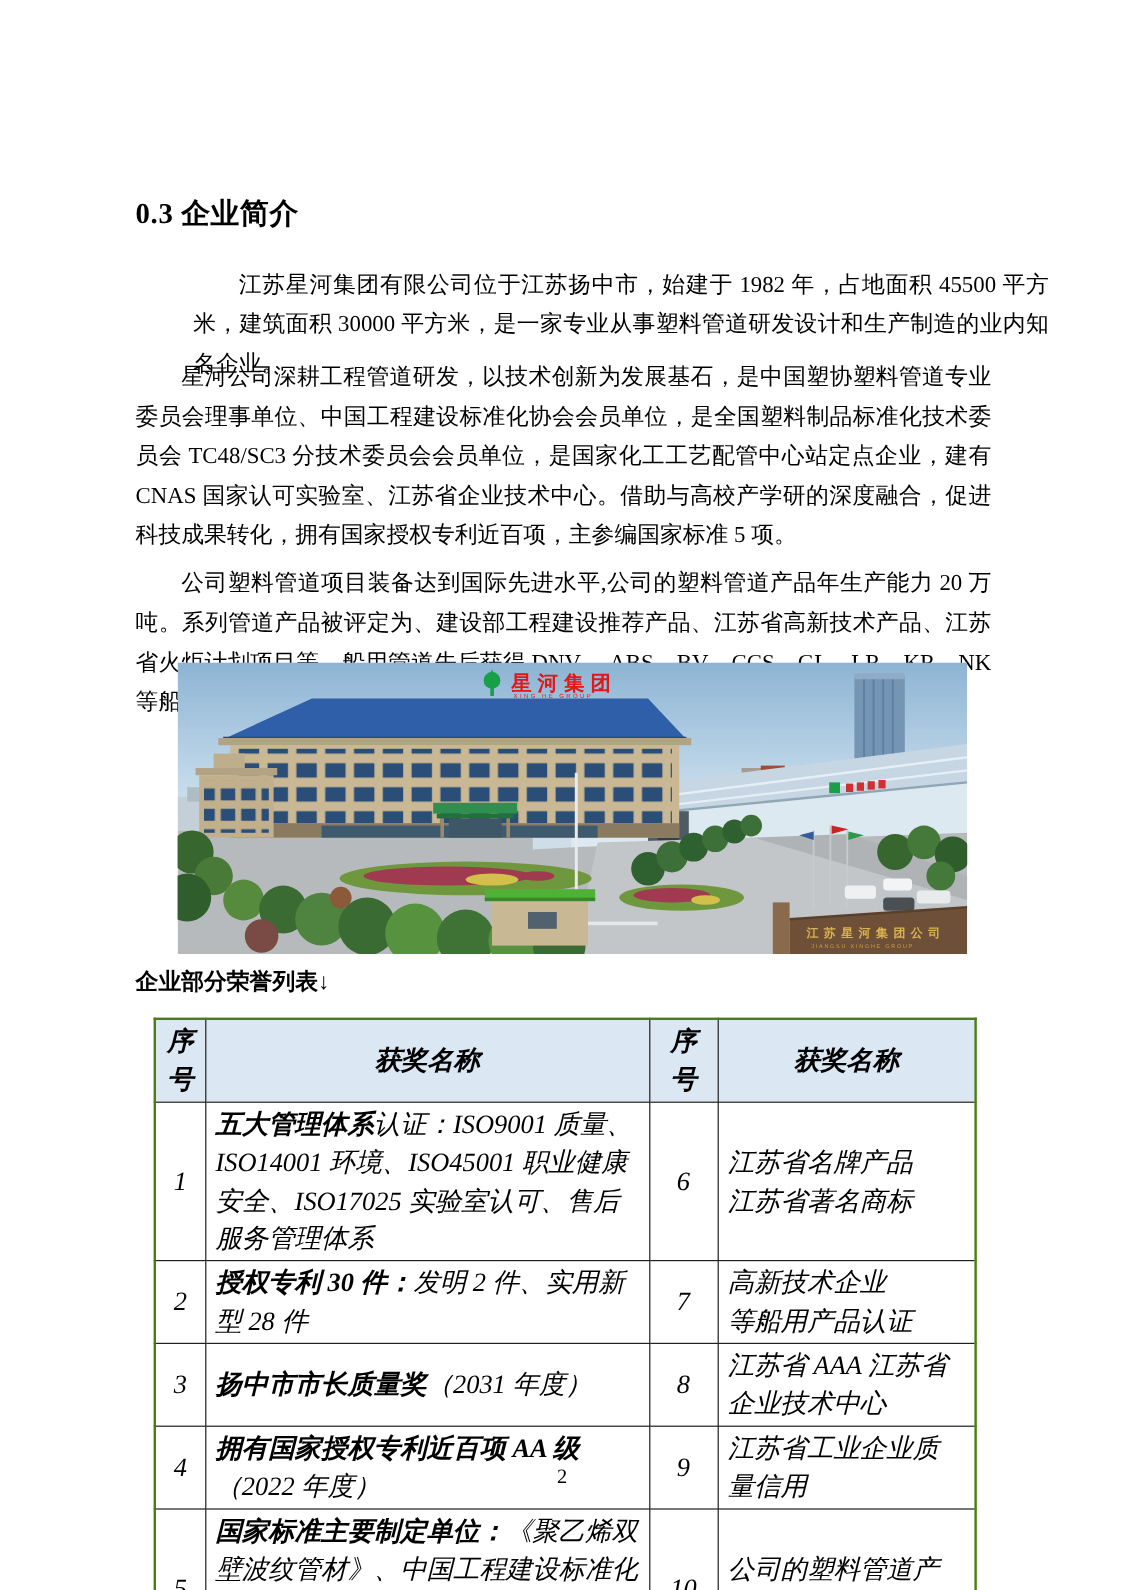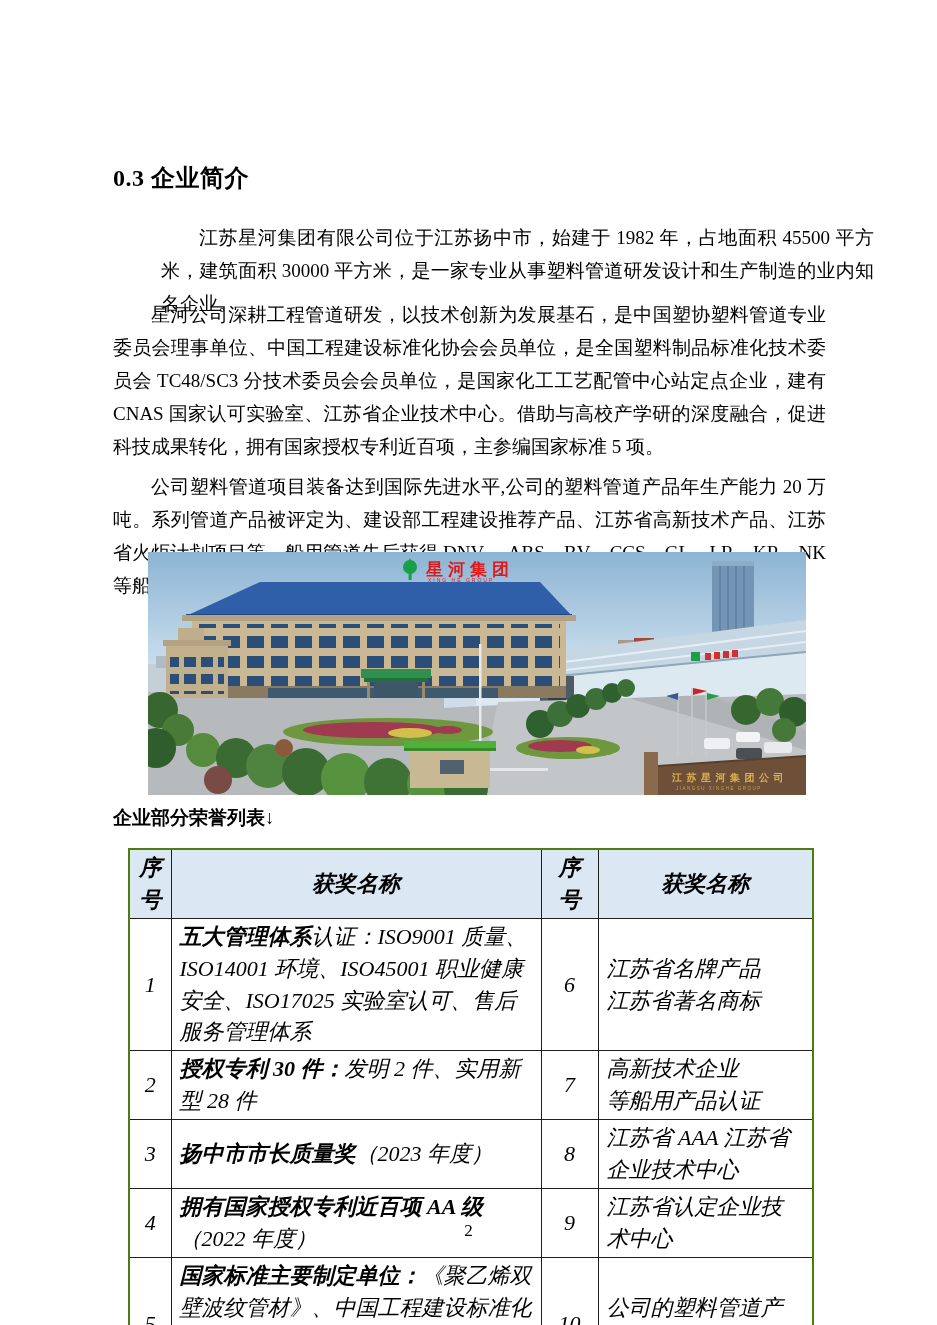--- a/index.html
+++ b/index.html
@@ -218,29 +218,29 @@
       </tr>
       <tr class="h2">
         <td class="num">2</td>
         <td class="award"><b class="lead">授权专利 30 件：</b><span>发明 2 件、实用新型 28 件</span></td>
         <td class="num">7</td>
         <td class="award ml">高新技术企业
 等船用产品认证</td>
       </tr>
       <tr class="h3">
         <td class="num">3</td>
-        <td class="award"><b class="lead">扬中市市长质量奖</b><span>（2023 年度）</span></td>
+        <td class="award"><b class="lead">扬中市市长质量奖</b><span>（2031 年度）</span></td>
         <td class="num">8</td>
         <td class="award ml">江苏省 AAA 江苏省企业技术中心</td>
       </tr>
       <tr class="h4">
         <td class="num">4</td>
         <td class="award"><b class="lead">拥有国家授权专利近百项 AA 级</b><span>（2022 年度）</span></td>
         <td class="num">9</td>
-        <td class="award ml">江苏省认定企业技术中心</td>
+        <td class="award ml">江苏省工业企业质量信用</td>
       </tr>
       <tr class="h5">
         <td class="num">5</td>
         <td class="award"><b class="lead">国家标准主要制定单位：</b><span>《聚乙烯双壁波纹管材》、中国工程建设标准化协会标准〈埋地聚乙烯（PE）排水管道工程技术规程〉主要起草单位</span></td>
         <td class="num">10</td>
         <td class="award ml">公司的塑料管道产品年生产能力</td>
       </tr>
     </tbody>
   </table>
 </div>

